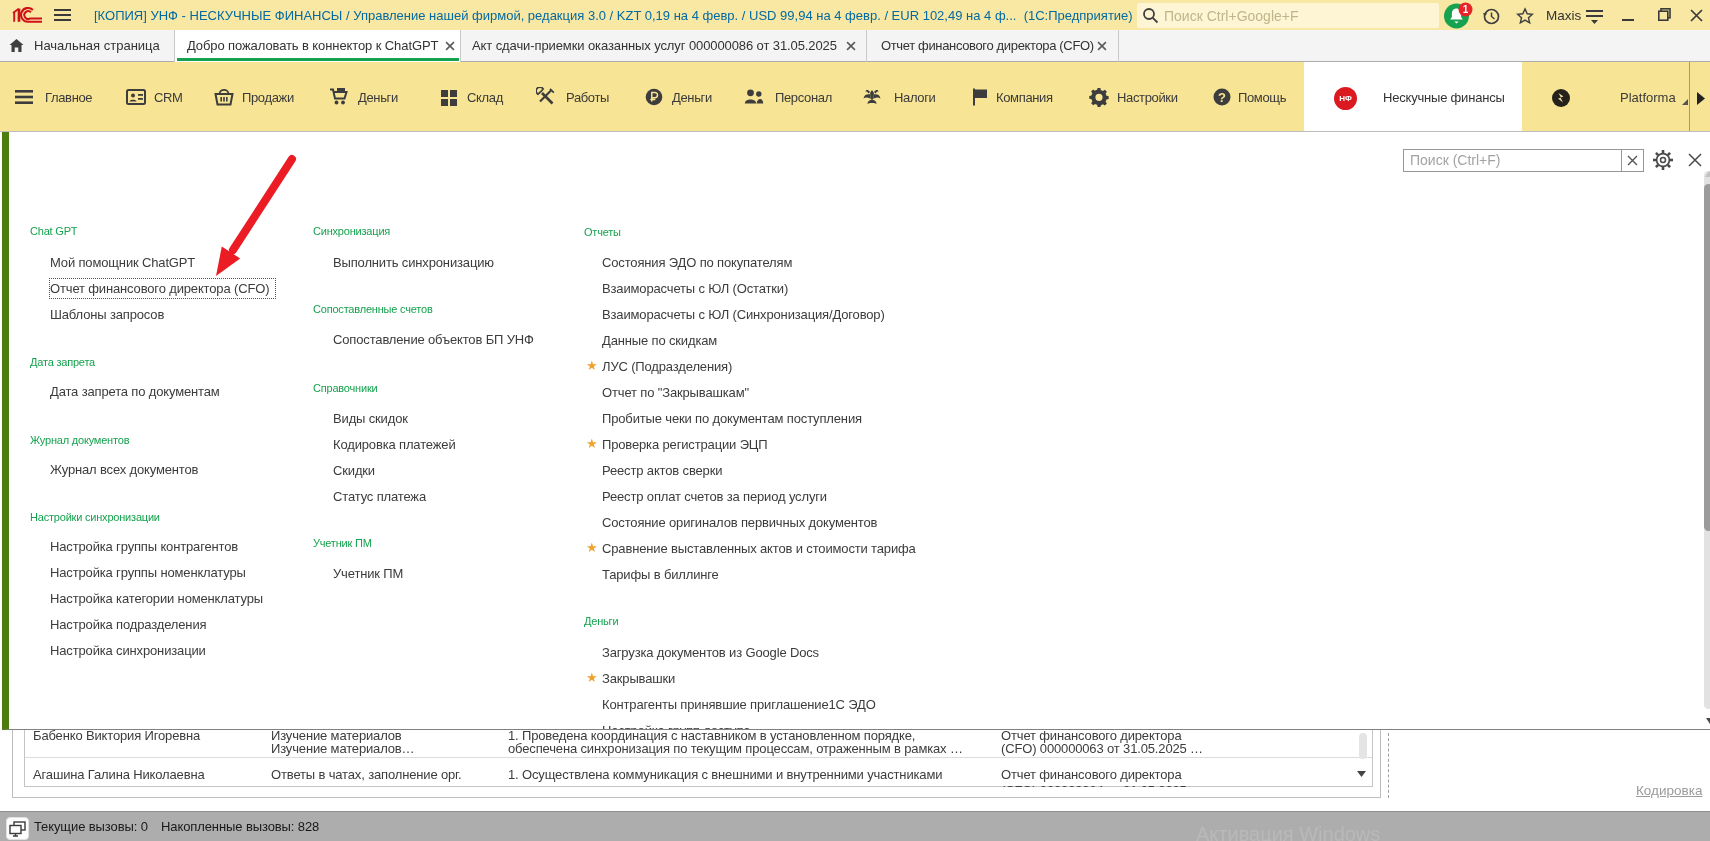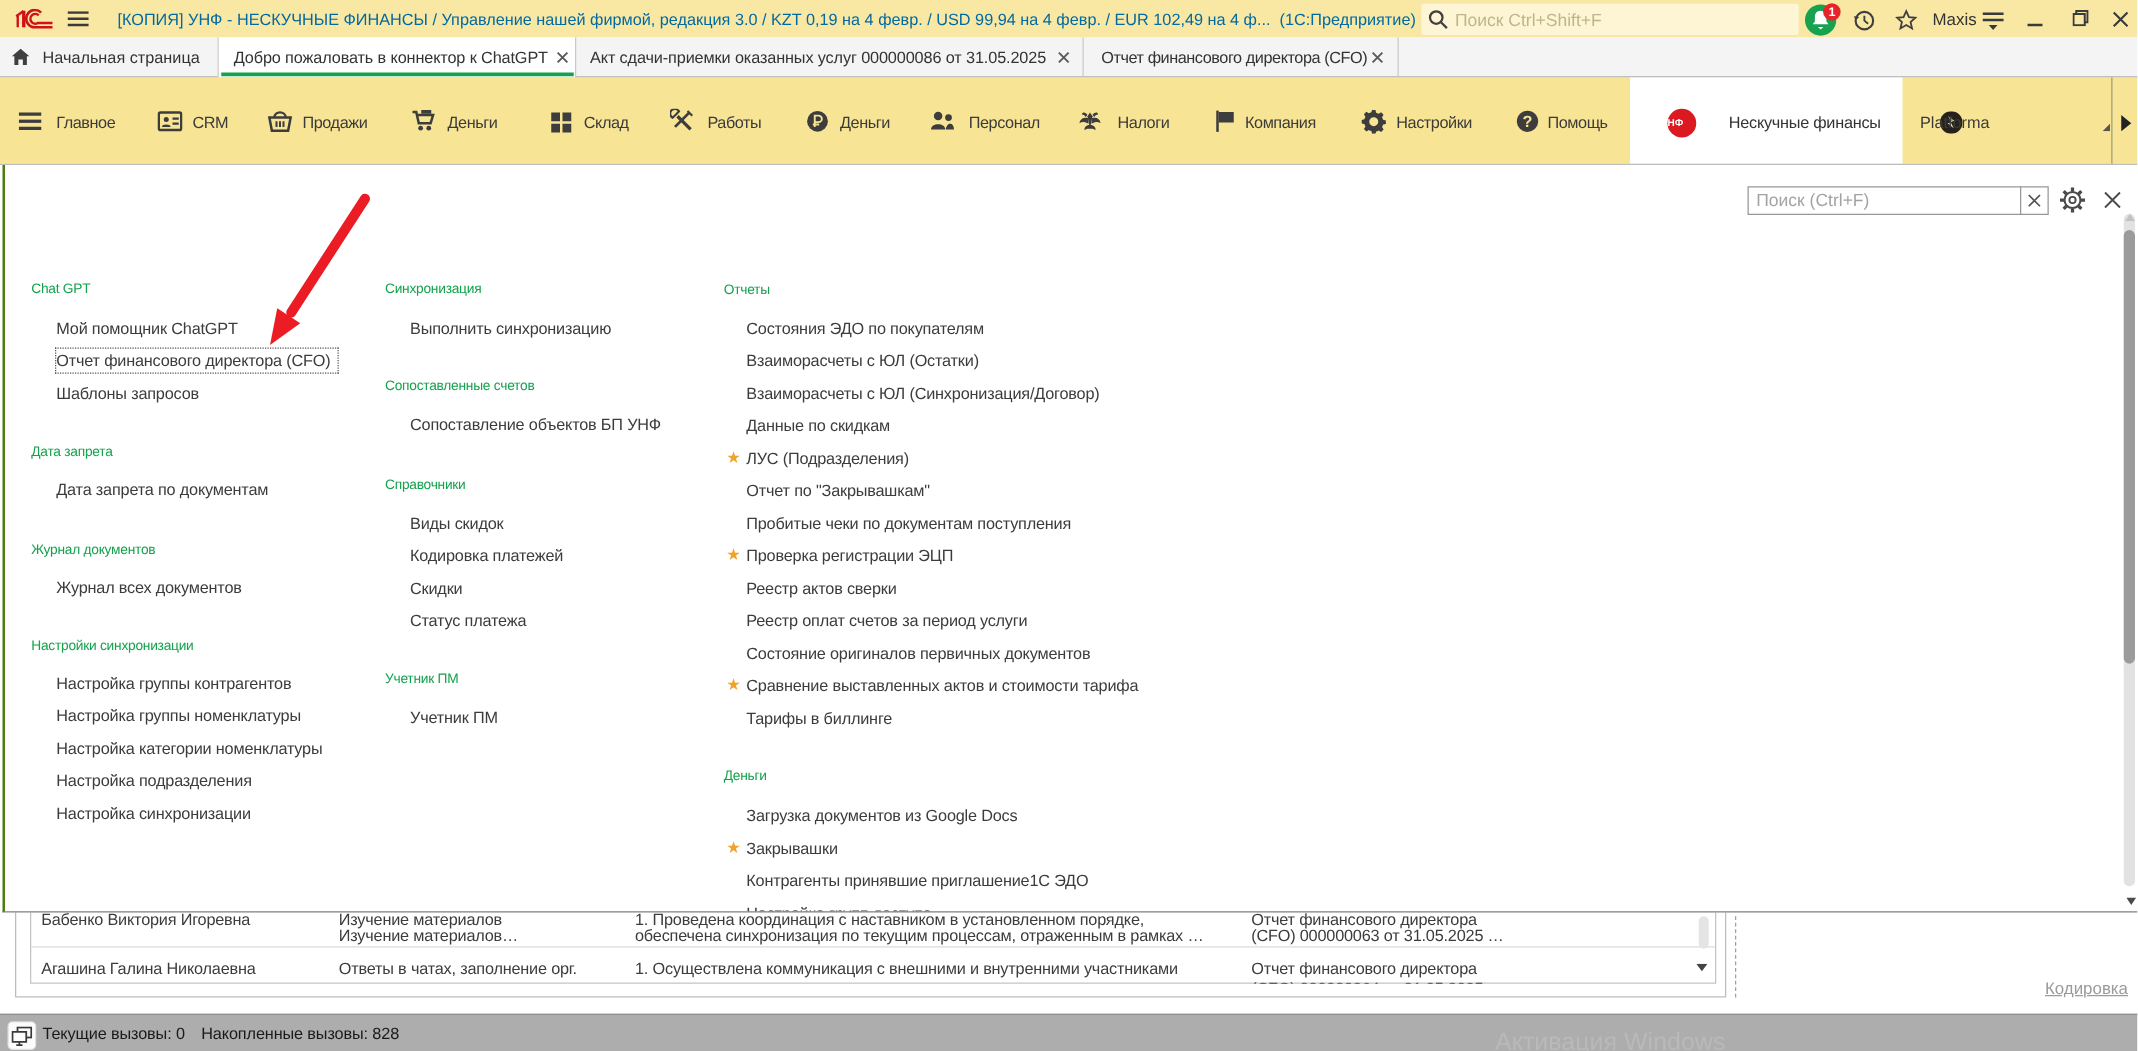--- a/index.html
+++ b/index.html
@@ -26,21 +26,21 @@
       <rect y="5" width="17" height="2"></rect>
       <rect y="10" width="17" height="2"></rect>
     </g>
   </svg>
 <div class="a" style="left:94px;top:8px;font-size:13px;letter-spacing:0px;color:#0369a1;white-space:nowrap">[КОПИЯ] УНФ - НЕСКУЧНЫЕ ФИНАНСЫ / Управление нашей фирмой, редакция 3.0 / KZT 0,19 на 4 февр. / USD 99,94 на 4 февр. / EUR 102,49 на 4 ф...&nbsp;&nbsp;(1С:Предприятие)</div>
 <div class="a" style="left:1137px;top:3px;width:302px;height:25px;background:#fdf5d4;border-radius:2px"></div>
 <svg class="a" style="left:1142px;top:7px" width="17" height="17" viewBox="0 0 17 17">
 <circle cx="7" cy="7" r="5" fill="none" stroke="#3f3f3f" stroke-width="1.8"></circle>
 <line x1="10.8" y1="10.8" x2="15.5" y2="15.5" stroke="#3f3f3f" stroke-width="1.8"></line>
   </svg>
-<div class="a" style="left:1164px;top:8px;font-size:14px;color:#c0b58a">Поиск Ctrl+Shift+F</div>
+<div class="a" style="left:1164px;top:8px;font-size:14px;color:#c0b58a">Поиск Ctrl+Google+F</div>
 <svg class="a" style="left:1444px;top:2px" width="29" height="27" viewBox="0 0 29 27">
 <circle cx="12.5" cy="14" r="12.5" fill="#17a24f"></circle>
 <path d="M12.5,6.5 c-3,0 -4.6,2.3 -4.6,5 v3.6 l-1.7,2.3 h12.6 l-1.7,-2.3 v-3.6 c0,-2.7 -1.6,-5 -4.6,-5 z" fill="#fff"></path>
 <path d="M10.3,19.5 l2.2,2 2.2,-2 z" fill="#fff"></path>
 <circle cx="21.5" cy="7.5" r="7" fill="#e62429"></circle>
 <text x="21.5" y="11" font-size="10" font-weight="bold" fill="#fff" text-anchor="middle">1</text>
   </svg>
 <svg class="a" style="left:1482px;top:8px" width="18" height="17" viewBox="0 0 18 17">
 <circle cx="9.5" cy="8.5" r="7" fill="none" stroke="#3f3f3f" stroke-width="1.7"></circle>
 <path d="M9.5,4.5 V8.5 L12.5,11" fill="none" stroke="#3f3f3f" stroke-width="1.5"></path>
@@ -171,27 +171,27 @@
       <path d="M8.6,1 h2.8 l0.45,2.2 a7,7 0 0 1 2.1,0.87 l1.9,-1.25 2,2 -1.25,1.9 a7,7 0 0 1 0.87,2.1 L19.7,9.3 v2.8 l-2.2,0.45 a7,7 0 0 1 -0.87,2.1 l1.25,1.9 -2,2 -1.9,-1.25 a7,7 0 0 1 -2.1,0.87 L11.4,20 H8.6 l-0.45,-2.2 a7,7 0 0 1 -2.1,-0.87 l-1.9,1.25 -2,-2 1.25,-1.9 a7,7 0 0 1 -0.87,-2.1 L0.3,11.7 V8.9 l2.2,-0.45 a7,7 0 0 1 0.87,-2.1 L2.1,4.4 l2,-2 1.9,1.25 a7,7 0 0 1 2.1,-0.87 Z M10,6.7 a3.6,3.6 0 1 0 0,7.2 a3.6,3.6 0 1 0 0,-7.2 Z" fill-rule="evenodd"></path>
     </g>
   </svg>
 <div class="a" style="left:1117px;top:90px;font-size:13px;letter-spacing:-0.35px;color:#3b3b3b;white-space:nowrap">Настройки</div>
 <svg class="a" style="left:1212px;top:87px" width="20" height="20" viewBox="0 0 20 20">
     <circle cx="10" cy="10" r="8.5" fill="#3d3d3d"></circle>
     <text x="10" y="14.5" font-size="13" font-weight="bold" fill="#f7e392" text-anchor="middle">?</text>
   </svg>
 <div class="a" style="left:1238px;top:90px;font-size:13px;letter-spacing:-0.35px;color:#3b3b3b;white-space:nowrap">Помощь</div>
 <div class="a" style="left:1334px;top:87px;width:23px;height:23px;border-radius:50%;background:#da1920"></div>
-<div class="a" style="left:1334px;top:87px;width:23px;height:23px;border-radius:50%;line-height:23px;font-size:8px;font-weight:bold;color:#fff">НФ</div>
+<div class="a" style="left:1334px;top:87px;width:23px;height:23px;border-radius:50%;text-align:center;line-height:23px;font-size:8px;font-weight:bold;color:#fff">НФ</div>
 <div class="a" style="left:1383px;top:90px;font-size:13px;letter-spacing:-0.2px;color:#333;white-space:nowrap">Нескучные финансы</div>
 <svg class="a" style="left:1552px;top:89px" width="18" height="18" viewBox="0 0 18 18">
 <circle cx="9" cy="9" r="9" fill="#26211a"></circle>
     <path d="M6.5,4 L11.5,7.5 L8.5,8.5 L11,13.5 L6,9.5 L9,8.8 Z" fill="#e8dfa8"></path>
   </svg>
-<div class="a" style="left:1536px;top:90px;font-size:13px;color:#3b3b3b;white-space:nowrap">Platforma</div>
+<div class="a" style="left:1620px;top:90px;font-size:13px;color:#3b3b3b;white-space:nowrap">Platforma</div>
 <div class="a" style="left:1689px;top:62px;width:1px;height:69px;background:#9f9c77"></div>
 <svg class="a" style="left:1696px;top:92px" width="10" height="13" viewBox="0 0 10 13">
     <path d="M1,0 L9,6.5 L1,13 Z" fill="#222"></path>
   </svg>
 <svg class="a" style="left:1682px;top:99px" width="6" height="6" viewBox="0 0 6 6">
     <path d="M6,0 L6,6 L0,6 Z" fill="#555"></path>
   </svg>
 <div class="a" style="left:12px;top:700px;width:1369px;height:98px;border:1px solid #bdbdbd"></div>
 <div class="a" style="left:24px;top:705px;width:1349px;height:82px;border:1px solid #c4c4c4"></div>
 <div class="a" style="left:25px;top:757px;width:1347px;height:1px;background:#dcdcdc"></div>
@@ -208,21 +208,21 @@
 <div class="a it" style="left:1001px;top:766px">Отчет финансового директора</div>
 <div class="a" style="left:1001px;top:778px;width:250px;height:9px;overflow:hidden">
     <div class="it" style="margin-top:4px">(CFO) 000000064 от 31.05.2025 …</div>
   </div>
 <div class="a" style="left:1359px;top:733px;width:8px;height:26px;background:#e4e4e4;border-radius:4px"></div>
 <svg class="a" style="left:1357px;top:771px" width="9" height="7" viewBox="0 0 9 7">
     <path d="M0,0 L9,0 L4.5,6 Z" fill="#444"></path>
   </svg>
 <div class="a" style="left:1388px;top:733px;width:1px;height:65px;border-left:1px dashed #9f9f9f"></div>
 <div class="a" style="left:1636px;top:783px;font-size:13.5px;color:#9b9b9b;text-decoration:underline">Кодировка</div>
-<div class="a" style="left:2px;top:132px;width:1708px;height:598px;background:#fff;border-left:2px solid #4d7c0f;border-bottom:1px solid #808080;overflow:hidden" id="panel">
+<div class="a" style="left:2px;top:132px;width:1708px;height:598px;background:#fff;border-left:7px solid #4d7c0f;border-bottom:1px solid #808080;overflow:hidden" id="panel">
 <div style="position:absolute;left:1394px;top:17px;width:241px;height:23px;background:#fff;border:1px solid #979797"></div>
 <div style="position:absolute;left:1401px;top:20px;font-size:14px;color:#a3a3a3">Поиск (Ctrl+F)</div>
 <div style="position:absolute;left:1612px;top:17px;width:1px;height:23px;background:#979797"></div>
 <svg style="position:absolute;left:1618px;top:23px" width="11" height="11" viewBox="0 0 11 11">
       <path d="M1,1 L10,10 M10,1 L1,10" stroke="#555" stroke-width="1.4"></path>
     </svg>
 <svg style="position:absolute;left:1643px;top:17px" width="22" height="22" viewBox="0 0 22 22">
 <g fill="none" stroke="#4a4a4a">
 <circle cx="11" cy="11" r="6.4" stroke-width="1.7"></circle>
 <circle cx="11" cy="11" r="2.5" stroke-width="1.5"></circle>

